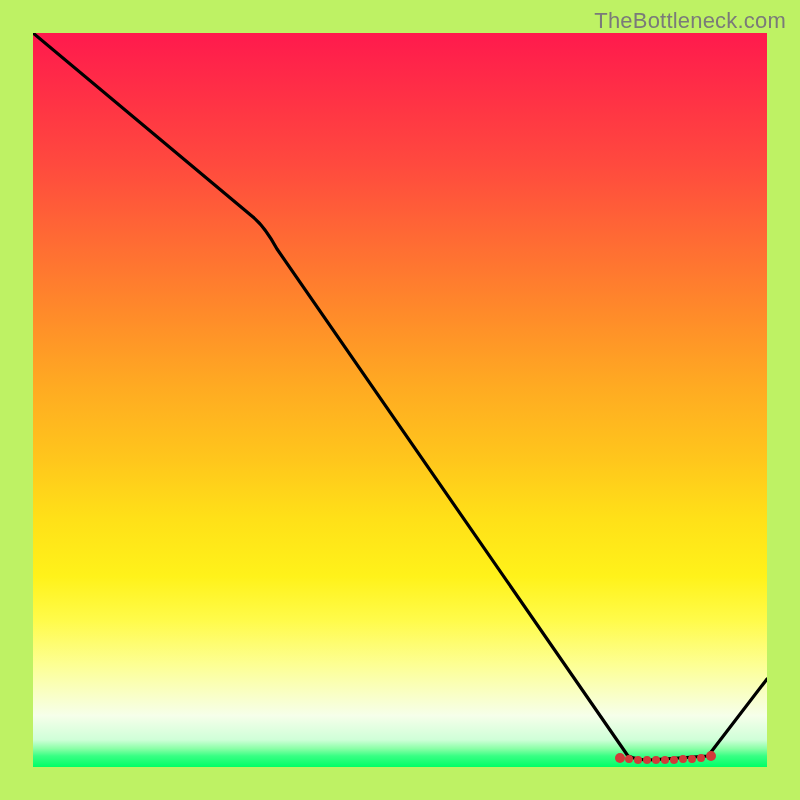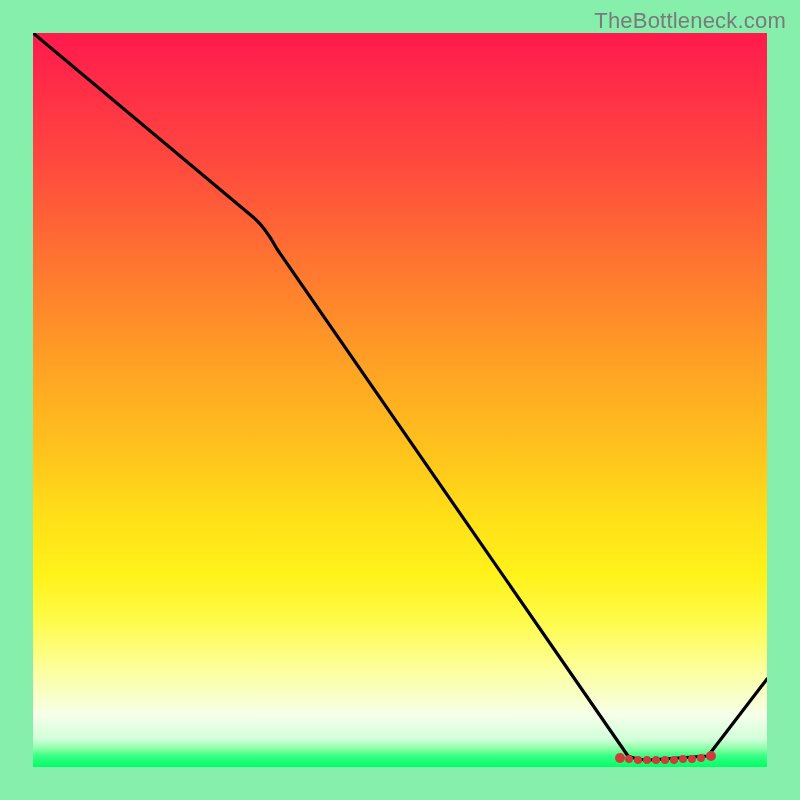--- a/index.html
+++ b/index.html
@@ -7,21 +7,21 @@
     padding: 0;
     width: 800px;
     height: 800px;
     background: #000;
     overflow: hidden;
     font-family: Arial, Helvetica, sans-serif;
   }
   .frame {
     position: absolute;
     inset: 0;
-    background: #86efac;
+    background: #bef264;
   }
   .plot-area {
     position: absolute;
     left: 33px;
     top: 33px;
     width: 734px;
     height: 734px;
     overflow: hidden;
   }
   .gradient {

